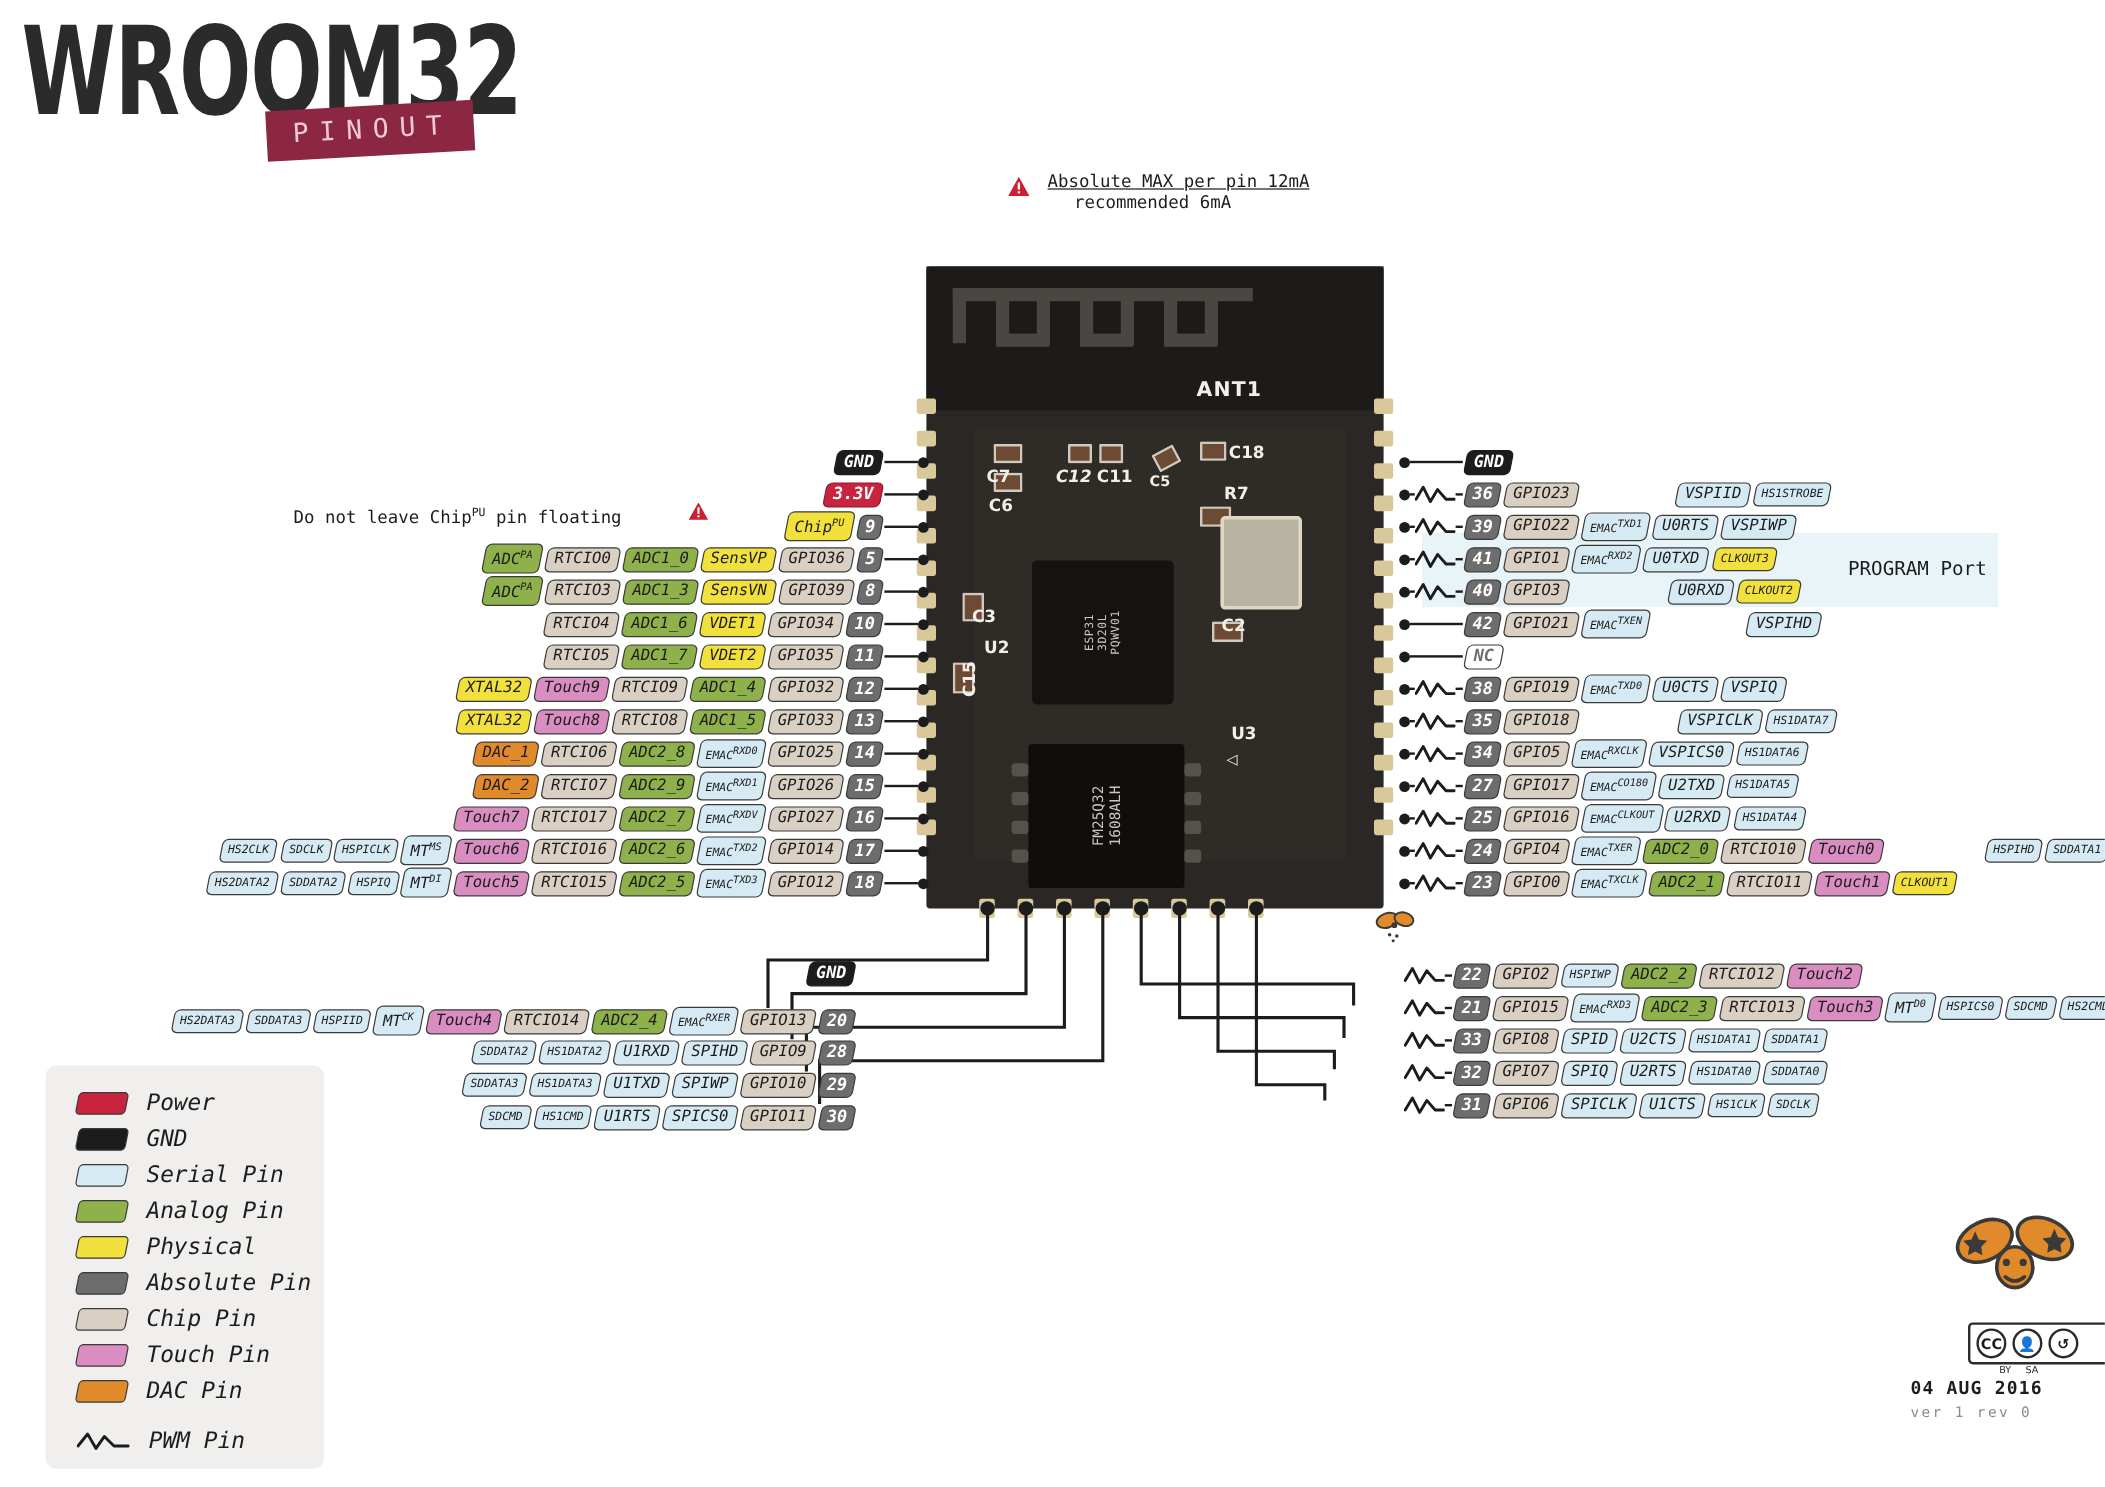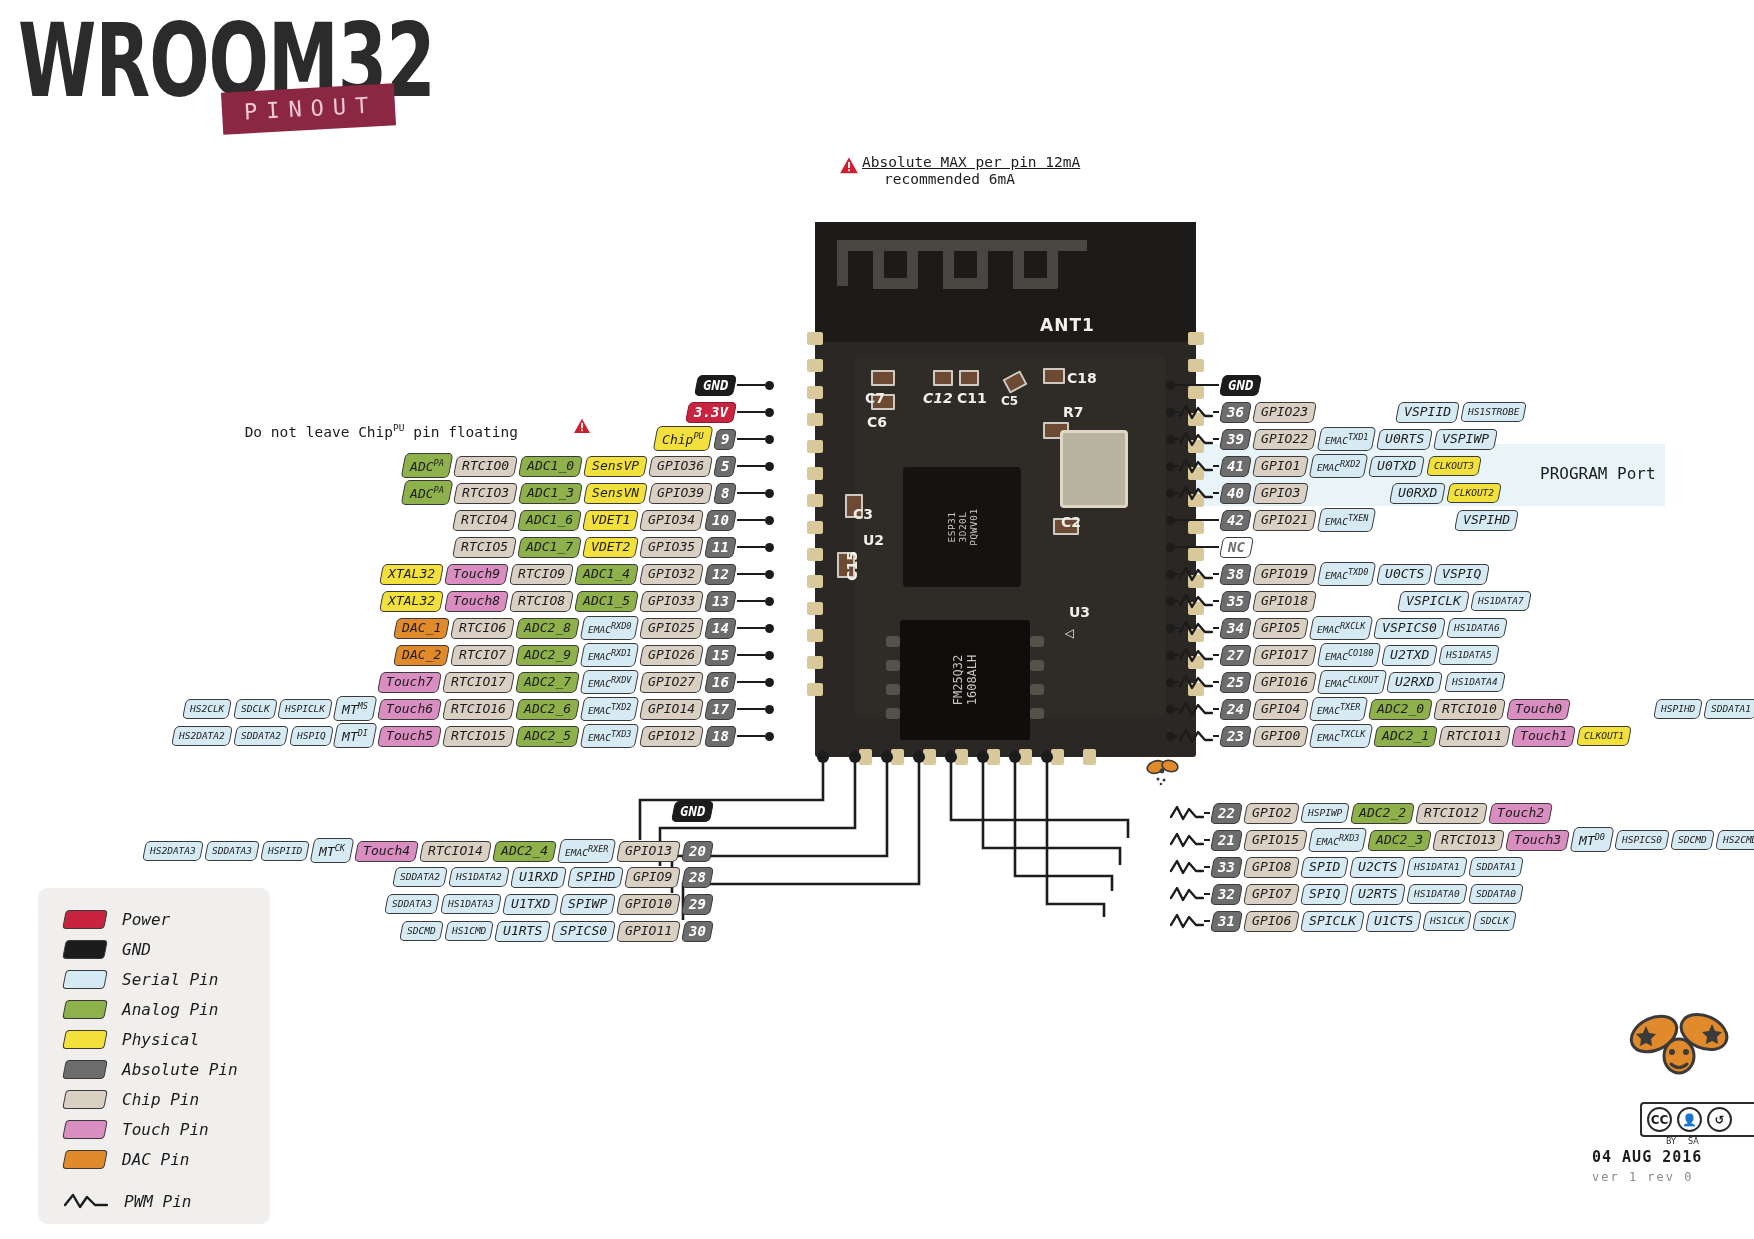--- a/index.html
+++ b/index.html
@@ -17,32 +17,32 @@
     transform:scaleY(1.38) scaleX(.96);transform-origin:left top;
   }
   .pinout-tag{
     position:absolute;left:222px;top:88px;
     background:#8c2743;color:#f0c9d4;
     font-family:"DejaVu Sans Mono","Liberation Mono",monospace;
     font-size:22px;letter-spacing:9px;padding:8px 18px 9px 22px;
     transform:rotate(-3.2deg);
   }
   
-  #max-warning{position:absolute;left:838px;top:154px;display:flex;align-items:flex-start;gap:2px;justify-content:flex-end;}
+  #max-warning{position:absolute;left:838px;top:144px;display:flex;align-items:flex-start;gap:13px;justify-content:flex-end;}
   #max-warning .wtext{font-size:14.5px;line-height:17px;color:#1c1c1c;}
   #max-warning .wtext .l1{text-decoration:underline;}
   #max-warning .wtext .l2{display:block;padding-left:22px;}
   .warn-ico{width:22px;height:20px;position:relative;flex:none;margin-top:1px;}
   .warn-ico svg{display:block;}
   
   #chip-note{position:absolute;left:88px;top:418px;font-size:14.5px;line-height:19px;text-align:right;width:430px;}
   #chip-note sup{font-size:9.5px;}
   #chip-note-warn{position:absolute;left:572px;top:416px;width:20px;height:19px;}
   
-  #board{position:absolute;left:815px;top:222px;width:381px;height:535px;}
+  #board{position:absolute;left:772px;top:222px;width:381px;height:535px;}
   .pcb{position:absolute;inset:0;background:#2a2724;border-radius:3px;}
   .pcb-top{position:absolute;left:0;top:0;width:381px;height:120px;background:#1d1b19;}
   .ant-trace{position:absolute;background:#4a4742;}
   .ant-label{position:absolute;left:225px;top:93px;color:#f2efe9;font-size:17px;font-weight:bold;letter-spacing:1px;font-family:"DejaVu Sans","Liberation Sans",sans-serif;}
   .shield{position:absolute;left:40px;top:135px;width:310px;height:360px;background:#2f2c28;border-radius:4px;}
   .esp-die{position:absolute;left:88px;top:245px;width:118px;height:120px;background:#141312;border-radius:4px;}
   .esp-die .dtxt{position:absolute;left:50%;top:50%;transform:translate(-50%,-50%) rotate(-90deg);color:#cfcac1;font-size:9.5px;letter-spacing:.5px;white-space:nowrap;text-align:center;line-height:11px;}
   .flash{position:absolute;left:85px;top:398px;width:130px;height:120px;background:#0f0e0d;border-radius:3px;}
   .flash .ftxt{position:absolute;left:50%;top:50%;transform:translate(-50%,-50%) rotate(-90deg);color:#cbc6bd;font-size:12px;white-space:nowrap;text-align:center;line-height:14px;}
   .cap{position:absolute;background:#6d4a33;border-radius:1px;box-shadow:0 0 0 2px #cfcac1 inset;}
@@ -83,21 +83,21 @@
   
   .lead{display:flex;align-items:center;flex:none;}
   .dot{width:9px;height:9px;border-radius:50%;background:#1c1c1c;flex:none;}
   .line{height:2.4px;background:#1c1c1c;flex:none;}
   .pwm{width:34px;height:20px;flex:none;}
   .pwm svg{display:block;}
   
   #legend{position:absolute;left:38px;top:888px;width:232px;height:320px;background:#f0efed;border-radius:9px;padding:16px 0 0 0;}
   .leg-row{display:flex;align-items:center;height:30px;padding-left:26px;}
   .leg-sw{width:40px;height:17px;border:1.6px solid #3a3a3a;border-radius:4px;transform:skewX(-11deg);flex:none;}
-  .leg-label{margin-left:16px;font-style:italic;font-size:16px;}
+  .leg-label{margin-left:16px;font-style:italic;font-size:19px;}
   .leg-pwm-ico{width:44px;height:20px;flex:none;}
   
   #cc-block{position:absolute;left:1640px;top:1102px;width:120px;text-align:center;}
   #cc-bar{display:flex;gap:5px;align-items:center;background:#ffffff;border:2px solid #2b2b2b;border-radius:4px;padding:3px 5px;width:104px;}
   .cc-ico{width:21px;height:21px;border-radius:50%;border:2px solid #2b2b2b;display:flex;align-items:center;justify-content:center;font-size:12px;font-weight:bold;font-family:"DejaVu Sans","Liberation Sans",sans-serif;}
   .cc-sub{display:flex;gap:12px;padding-left:26px;font-size:8px;font-family:"DejaVu Sans","Liberation Sans",sans-serif;color:#2b2b2b;}
   #date-text{position:absolute;left:1592px;top:1148px;font-size:15px;font-weight:bold;letter-spacing:1px;}
   #ver-text{position:absolute;left:1592px;top:1170px;font-size:12px;letter-spacing:2px;color:#8a8a8a;}
   #mascot{position:absolute;left:1624px;top:1008px;width:110px;height:86px;}
   #bee{position:absolute;left:1145px;top:758px;width:34px;height:28px;}

